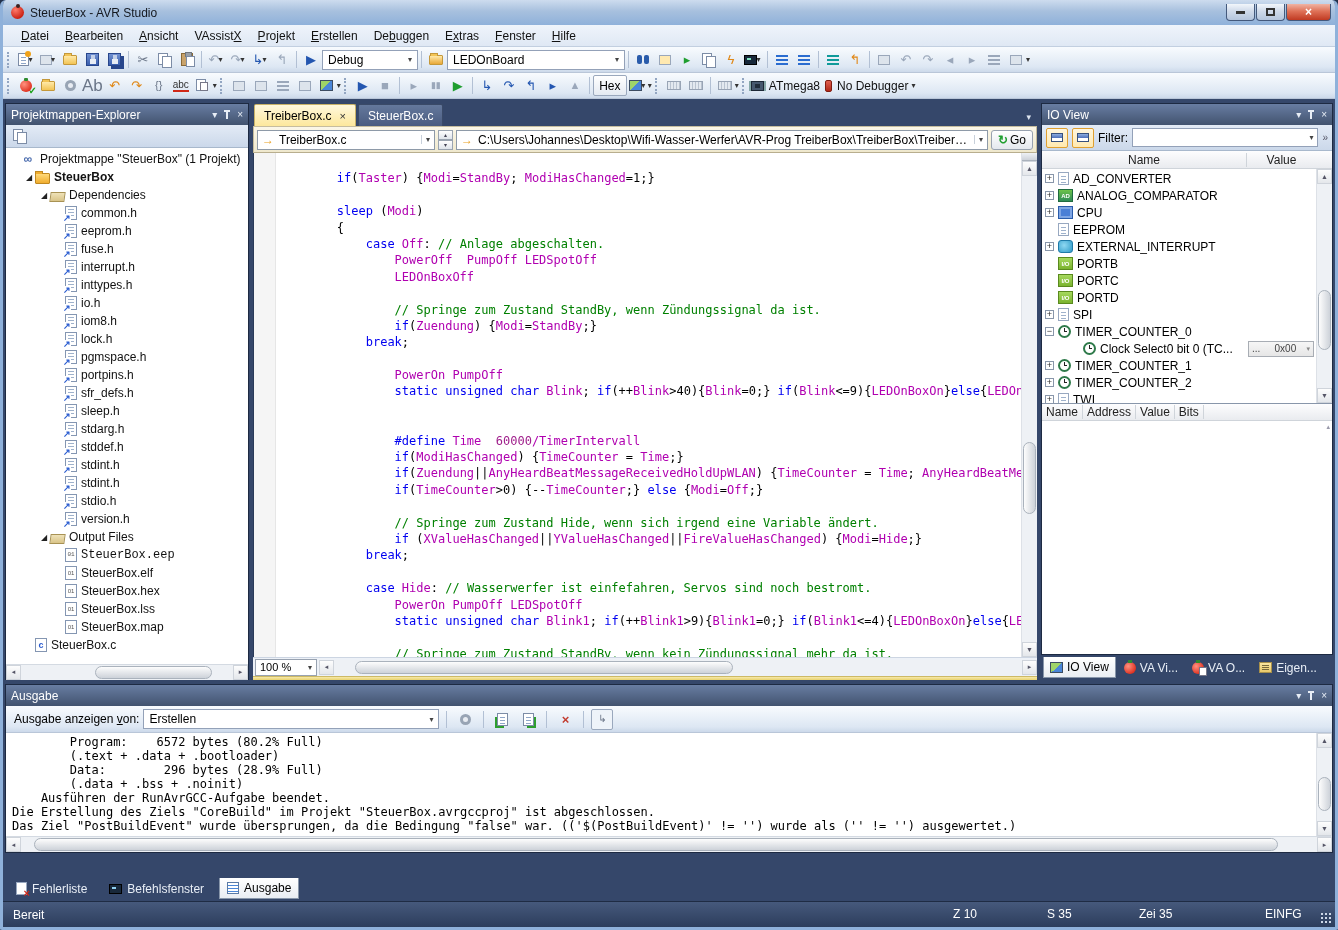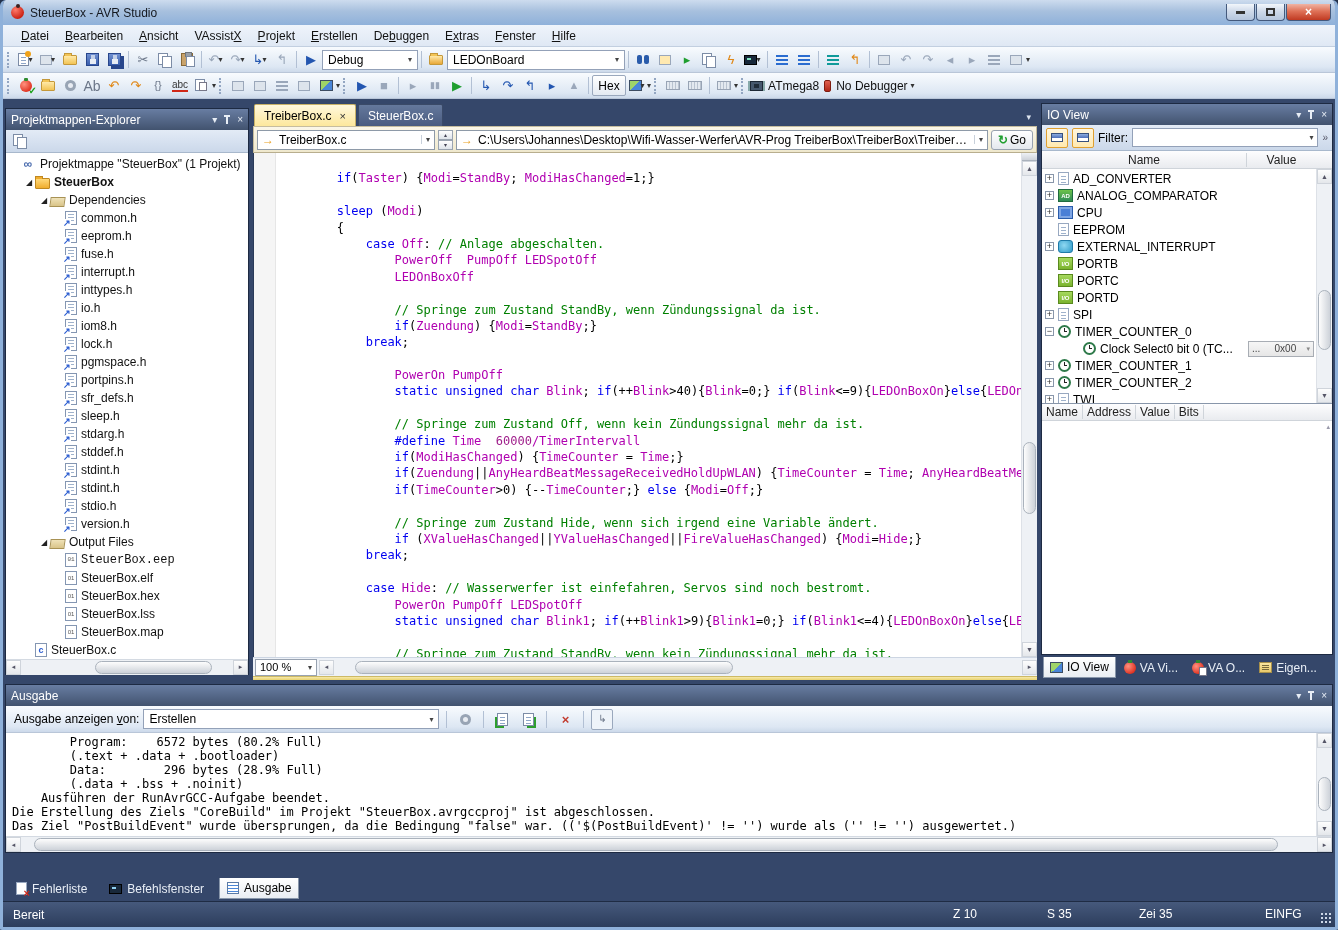--- a/index.html
+++ b/index.html
@@ -89,21 +89,21 @@
 
   .panel{display:flex;flex-direction:column;background:#fff;border:1px solid #1d2a42;min-height:0;}
   .panel-header{height:21px;flex:none;display:flex;align-items:center;padding:0 5px;color:#fff;font-size:12px;
     background:linear-gradient(#687da2,#465color 70%,#42536f);background:linear-gradient(#687da2,#42536f);}
   .ph-btn{margin-left:6px;font-size:10px;color:#e8eef6;display:flex;align-items:center;}
   .pin{display:inline-block;width:8px;height:9px;position:relative;}
   .pin::before{content:"";position:absolute;left:1px;top:0;width:6px;height:2px;background:#e8eef6;}
   .pin::after{content:"";position:absolute;left:3px;top:2px;width:2px;height:7px;background:#e8eef6;}
 
   
-  .left-col{width:244px;flex:none;display:flex;align-items:center;}
+  .left-col{width:244px;flex:none;display:flex;}
   .explorer{flex:1;}
   .explorer-toolbar{height:23px;flex:none;display:flex;align-items:center;padding:0 3px;
     background:linear-gradient(#e3ebf6,#cbd8ea);border-bottom:1px solid #a8b8cc;}
   .tree{flex:1;overflow:hidden;font-size:12px;color:#111;padding-top:2px;position:relative;}
   .tree-row{height:18px;display:flex;align-items:center;white-space:nowrap;}
   .tree-arrow{width:12px;flex:none;font-size:8px;color:#222;text-align:center;}
   .ti{width:16px;height:15px;margin-right:4px;flex:none;position:relative;display:flex;align-items:center;justify-content:center;}
   .ti-solution{color:#4a6cae;font-weight:bold;font-size:12px;}
   .ti-folder_orange{background:linear-gradient(#ffd97a,#f0ad2e);border:1px solid #c08820;border-radius:1px;width:15px;height:11px;margin-top:2px;}
   .ti-folder_orange::before{content:"";position:absolute;top:-3px;left:-1px;width:6px;height:2px;background:#f0ad2e;border:1px solid #c08820;border-bottom:none;}
@@ -400,21 +400,21 @@
     <div class="tbtn">
         <span class="i-tomato ov-check"></span>
       </div>
     <div class="tbtn">
         <span class="i-folder"></span>
       </div>
     <div class="tbtn">
         <span class="i-gear"></span>
       </div>
     <div class="tbtn">
-        <span class="glyph g-dkgray" style="font-size:14px">Ab</span>
+        <span class="glyph g-dkgray" style="font-size:17px">Ab</span>
       </div>
     <div class="tbtn">
         <span class="glyph g-orange">↶</span>
       </div>
     <div class="tbtn">
         <span class="glyph g-orange">↷</span>
       </div>
     <div class="tbtn">
         <span class="glyph g-dkgray" style="font-size:11px">{}</span>
       </div>
@@ -720,21 +720,21 @@
             <div class="code-line"><span class="tok-p">                </span><span class="tok-i">PowerOff</span><span class="tok-p">  </span><span class="tok-i">PumpOff</span><span class="tok-p"> </span><span class="tok-i">LEDSpotOff</span></div>
             <div class="code-line"><span class="tok-p">                </span><span class="tok-i">LEDOnBoxOff</span></div>
             <div class="code-line"></div>
             <div class="code-line"><span class="tok-p">                </span><span class="tok-c">// Springe zum Zustand StandBy, wenn Zündungssignal da ist.</span></div>
             <div class="code-line"><span class="tok-p">                </span><span class="tok-k">if</span><span class="tok-p">(</span><span class="tok-i">Zuendung</span><span class="tok-p">) {</span><span class="tok-i">Modi</span><span class="tok-p">=</span><span class="tok-i">StandBy</span><span class="tok-p">;}</span></div>
             <div class="code-line"><span class="tok-p">            </span><span class="tok-k">break</span><span class="tok-p">;</span></div>
             <div class="code-line"></div>
             <div class="code-line"><span class="tok-p">                </span><span class="tok-i">PowerOn</span><span class="tok-p"> </span><span class="tok-i">PumpOff</span></div>
             <div class="code-line"><span class="tok-p">                </span><span class="tok-k">static</span><span class="tok-p"> </span><span class="tok-k">unsigned</span><span class="tok-p"> </span><span class="tok-k">char</span><span class="tok-p"> </span><span class="tok-i">Blink</span><span class="tok-p">; </span><span class="tok-k">if</span><span class="tok-p">(++</span><span class="tok-i">Blink</span><span class="tok-p">&gt;40){</span><span class="tok-i">Blink</span><span class="tok-p">=0;} </span><span class="tok-k">if</span><span class="tok-p">(</span><span class="tok-i">Blink</span><span class="tok-p">&lt;=9){</span><span class="tok-i">LEDOnBoxOn</span><span class="tok-p">}</span><span class="tok-k">else</span><span class="tok-p">{</span><span class="tok-i">LEDOnBo</span></div>
             <div class="code-line"></div>
-            <div class="code-line"><span class="tok-p">                </span><span class="tok-c">// Springe zum Zustand Off, wenn kein Zündungssignal mehr da ist.</span></div>
+            <div class="code-line"><span class="tok-p">                </span></div>
             <div class="code-line"><span class="tok-p">                </span><span class="tok-k">#define</span><span class="tok-p"> </span><span class="tok-i">Time</span><span class="tok-p">  </span><span class="tok-n">60000</span><span class="tok-i">/TimerIntervall</span></div>
             <div class="code-line"><span class="tok-p">                </span><span class="tok-k">if</span><span class="tok-p">(</span><span class="tok-i">ModiHasChanged</span><span class="tok-p">) {</span><span class="tok-i">TimeCounter</span><span class="tok-p"> = </span><span class="tok-i">Time</span><span class="tok-p">;}</span></div>
             <div class="code-line"><span class="tok-p">                </span><span class="tok-k">if</span><span class="tok-p">(</span><span class="tok-i">Zuendung</span><span class="tok-p">||</span><span class="tok-i">AnyHeardBeatMessageReceivedHoldUpWLAN</span><span class="tok-p">) {</span><span class="tok-i">TimeCounter</span><span class="tok-p"> = </span><span class="tok-i">Time</span><span class="tok-p">; </span><span class="tok-i">AnyHeardBeatMess</span></div>
             <div class="code-line"><span class="tok-p">                </span><span class="tok-k">if</span><span class="tok-p">(</span><span class="tok-i">TimeCounter</span><span class="tok-p">&gt;0) {--</span><span class="tok-i">TimeCounter</span><span class="tok-p">;} </span><span class="tok-k">else</span><span class="tok-p"> {</span><span class="tok-i">Modi</span><span class="tok-p">=</span><span class="tok-i">Off</span><span class="tok-p">;}</span></div>
             <div class="code-line"></div>
             <div class="code-line"><span class="tok-p">                </span><span class="tok-c">// Springe zum Zustand Hide, wenn sich irgend eine Variable ändert.</span></div>
             <div class="code-line"><span class="tok-p">                </span><span class="tok-k">if</span><span class="tok-p"> (</span><span class="tok-i">XValueHasChanged</span><span class="tok-p">||</span><span class="tok-i">YValueHasChanged</span><span class="tok-p">||</span><span class="tok-i">FireValueHasChanged</span><span class="tok-p">) {</span><span class="tok-i">Modi</span><span class="tok-p">=</span><span class="tok-i">Hide</span><span class="tok-p">;}</span></div>
             <div class="code-line"><span class="tok-p">            </span><span class="tok-k">break</span><span class="tok-p">;</span></div>
             <div class="code-line"></div>
             <div class="code-line"><span class="tok-p">            </span><span class="tok-k">case</span><span class="tok-p"> </span><span class="tok-i">Hide</span><span class="tok-p">: </span><span class="tok-c">// Wasserwerfer ist einfefahren, Servos sind noch bestromt.</span></div>

